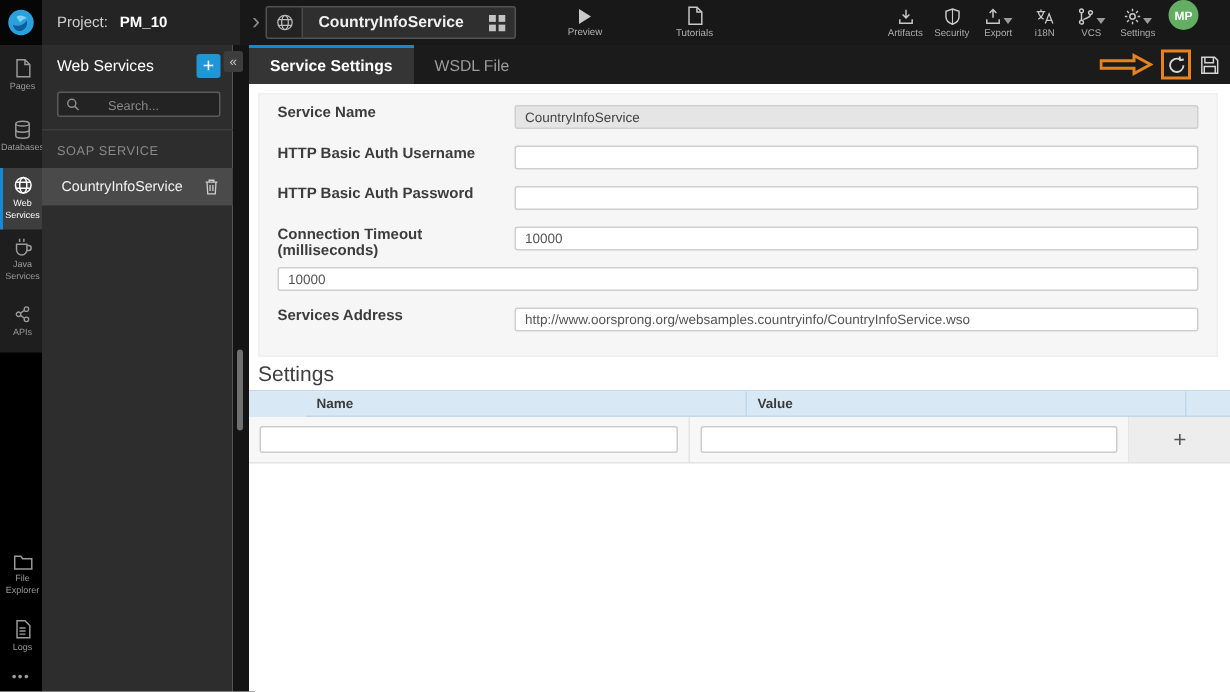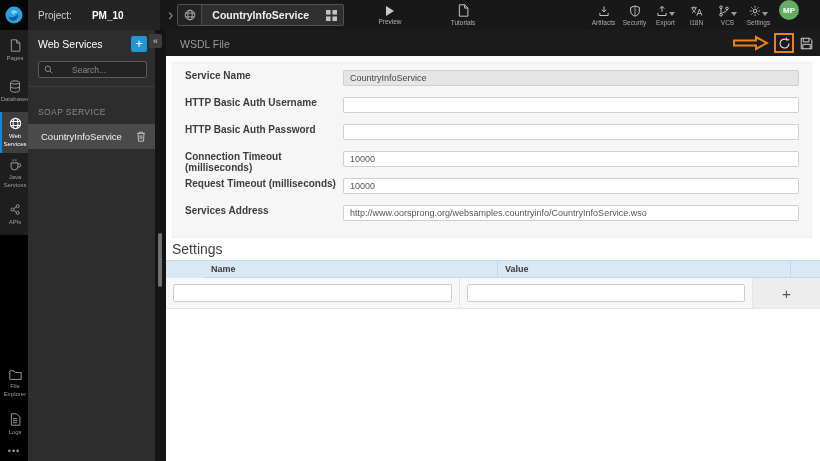--- a/index.html
+++ b/index.html
@@ -10,21 +10,21 @@
     -webkit-font-smoothing:antialiased;
   }
   svg { display:block; }
 
   
   .topbar { position:absolute; top:0; left:0; width:820px; height:30px;
     background:#181818; display:flex; align-items:center; z-index:30; }
   .logo-box { width:28px; height:30px; background:#060606; display:flex;
     align-items:center; justify-content:center; flex:0 0 auto; cursor:pointer; }
   .project-seg { height:30px; width:132px; background:#242424; display:flex;
-    align-items:center; padding:0 10px; gap:20px; flex:0 0 auto; }
+    align-items:center; padding:0 10px; gap:8px; flex:0 0 auto; }
   .proj-prefix { color:#cfcfcf; font-size:10px; }
   .proj-name { color:#fff; font-size:10px; font-weight:bold; }
   .tb-chev { color:#8d8d8d; margin:0 4px 0 8px; }
   .service-selector { height:22px; background:#2f2f2f; border:1px solid #525252;
     border-radius:2px; display:flex; align-items:center; overflow:hidden; cursor:pointer; }
   .svc-globe { width:24px; height:100%; background:#232323; border-right:1px solid #4a4a4a;
     display:flex; align-items:center; justify-content:center; }
   .svc-name { padding:0 10px; color:#f0f0f0; font-size:10.5px; font-weight:bold; white-space:nowrap; }
   .svc-grid { width:24px; height:100%; display:flex; align-items:center; justify-content:center; }
 
@@ -66,21 +66,21 @@
   .sp-header { display:flex; align-items:center; padding:6px 8px 4px 10px; }
   .sp-title { flex:1; color:#fff; font-size:10.5px; }
   .sp-add { width:16px; height:16px; border:none; border-radius:2px; color:#fff;
     font-size:13px; line-height:14px; text-align:center; cursor:pointer; padding:0; }
   .sp-search { margin:5px 8px 8px 10px; height:17px; background:#232323;
     border:1px solid #5a5a5a; border-radius:2px; display:flex; align-items:center;
     padding:0 5px; gap:19px; }
   .sp-search input { flex:1; min-width:0; background:transparent; border:none; outline:none;
     color:#ccc; font-size:8.5px; font-family:"Liberation Sans",sans-serif; }
   .sp-search input::placeholder { color:#8a8a8a; }
-  .sp-section { border-top:1px solid #3c3c3c; padding:20px 10px 7px; color:#8a8a8a;
+  .sp-section { border-top:1px solid #3c3c3c; padding:8px 10px 7px; color:#8a8a8a;
     font-size:8.5px; letter-spacing:.4px; }
   .sp-item { height:25px; background:#4a4a4a; display:flex; align-items:center;
     padding:0 9px 0 13px; cursor:pointer; }
   .sp-item-name { flex:1; color:#f2f2f2; font-size:9.5px; white-space:nowrap;
     overflow:hidden; text-overflow:ellipsis; }
 
   
   .strip { position:absolute; left:155px; top:30px; bottom:0; width:11px;
     background:#141414; z-index:25; }
   .collapse-btn { position:absolute; left:-6px; top:4px; width:13px; height:14px;
@@ -360,20 +360,21 @@
     </div>
   </aside>
 
   <div class="strip">
     <button class="collapse-btn">«</button>
     <div class="scroll-thumb"></div>
   </div>
 
   <main class="main">
     <div class="tabbar">
+      <div class="tab active">Service Settings</div>
       <div class="tab">WSDL File</div>
       <div class="tab-actions">
         <span class="annot-arrow">
           <svg width="36" height="16" viewBox="0 0 36 16">
               <path d="M1 5.5h22V2l11 6-11 6v-3.5H1z" fill="#1b1b1b" stroke="#e8821e" stroke-width="2"></path>
             </svg>
         </span>
         <button class="icon-btn highlighted">
           <span>
             <svg width="13" height="13" viewBox="0 0 16 16" fill="none" stroke="#d6d6d6" stroke-width="1.5">
@@ -406,21 +407,20 @@
         </div>
         <div class="frow">
           <label class="flabel">HTTP Basic Auth Password</label>
           <input class="finput" type="text" value="" style="">
         </div>
         <div class="frow">
           <label class="flabel">Connection Timeout (milliseconds)</label>
           <input class="finput" type="text" value="10000" style="">
         </div>
         <div class="frow">
-          <label class="flabel">Request Timeout (milliseconds)</label>
           <input class="finput" type="text" value="10000" style="">
         </div>
         <div class="frow">
           <label class="flabel">Services Address</label>
           <input class="finput" type="text" value="http://www.oorsprong.org/websamples.countryinfo/CountryInfoService.wso" style="">
         </div>
       </section>
 
       <h2 class="headers-title">Settings</h2>
       <div class="htable">

